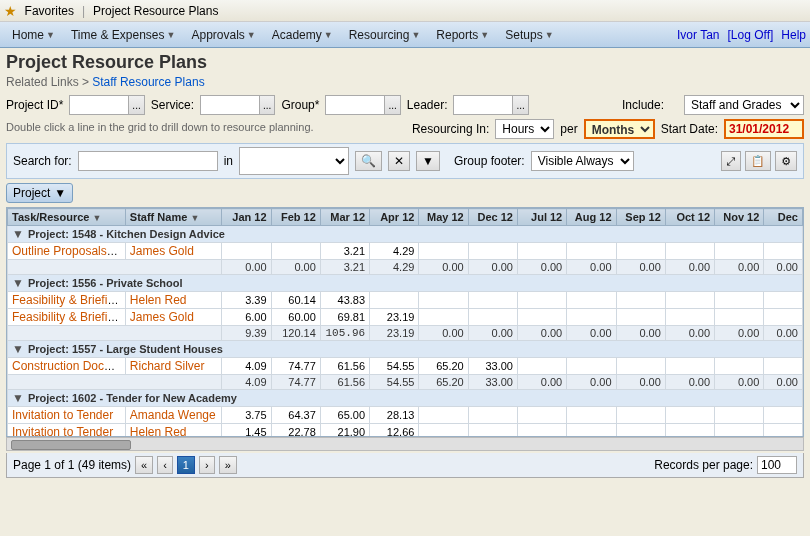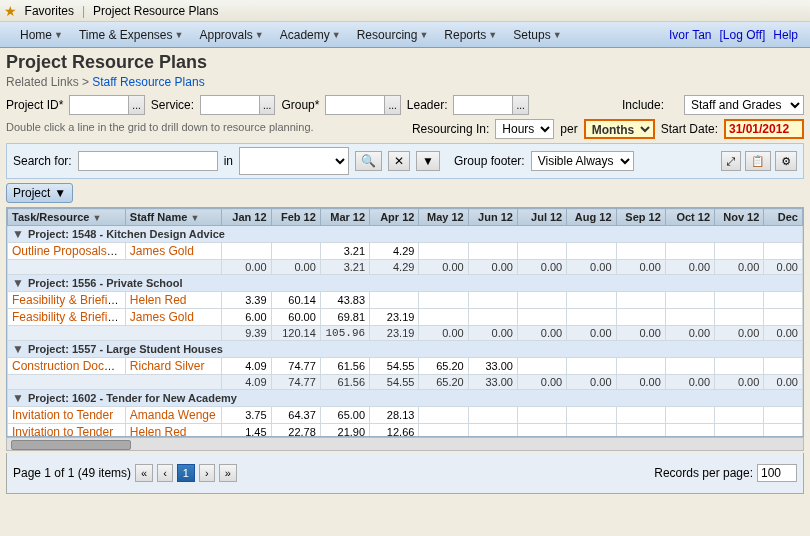--- a/index.html
+++ b/index.html
@@ -3,21 +3,21 @@
   <meta charset="utf-8">
   <style>
     * { box-sizing: border-box; margin: 0; padding: 0; font-family: Arial, sans-serif; font-size: 12px; }
     body { background: #f0ede0; width: 810px; height: 536px; overflow: hidden; }
 
     
     .title-bar { background: linear-gradient(to bottom, #f5f5f0, #e8e5d8); border-bottom: 1px solid #ccc; padding: 2px 4px; display: flex; align-items: center; gap: 8px; height: 22px; }
     .title-bar-icon { color: #cc8800; font-size: 14px; }
 
     
-    .menu-bar { background: linear-gradient(to bottom, #dce8f5, #b8d0e8); border-bottom: 1px solid #7a9fc0; display: flex; align-items: center; height: 26px; padding: 0 12px; }
+    .menu-bar { background: linear-gradient(to bottom, #dce8f5, #b8d0e8); border-bottom: 1px solid #7a9fc0; display: flex; align-items: center; height: 26px; padding: 0 4px; }
     .menu-item { padding: 3px 8px; color: #1a1a1a; cursor: pointer; border-radius: 3px; display: flex; align-items: center; gap: 2px; white-space: nowrap; }
     .menu-item .arrow { font-size: 9px; color: #555; }
     .menu-right { margin-left: auto; display: flex; align-items: center; gap: 8px; color: #1a1a1a; }
     .user-link { color: #0000cc; cursor: pointer; }
     .page-title { font-size: 18px; font-weight: bold; color: #333; margin-bottom: 2px; }
     .breadcrumb { font-size: 11px; color: #666; margin-bottom: 6px; }
     .breadcrumb a { color: #0055cc; text-decoration: none; cursor: pointer; }
 
     
     .form-row { display: flex; align-items: center; gap: 6px; margin-bottom: 4px; flex-wrap: wrap; }
@@ -52,21 +52,21 @@
     
     .project-row td { background: #dce8f5; font-weight: bold; color: #222; }
     .project-row td:first-child { color: #333; }
     .subtotal-row td { background: #e8eef5; color: #333; text-align: right; font-size: 11px; }
     .subtotal-row td:first-child, .subtotal-row td:nth-child(2) { background: #e8eef5; }
     .data-row td { background: white; }
     .task-link { color: #cc5500; cursor: pointer; }
     .staff-link { color: #cc5500; cursor: pointer; }
 
     
-    .pagination-bar { background: #e8eef5; border: 1px solid #aaa; border-top: none; display: flex; align-items: center; padding: 11px 6px; gap: 4px; }
+    .pagination-bar { background: #e8eef5; border: 1px solid #aaa; border-top: none; display: flex; align-items: center; padding: 3px 6px; gap: 4px; }
     .page-btn { border: 1px solid #aaa; background: linear-gradient(to bottom, #f5f5f5, #ddd); padding: 1px 5px; height: 18px; cursor: pointer; font-size: 11px; }
     .page-btn.active { background: linear-gradient(to bottom, #3a7fc0, #2060a0); color: white; border-color: #1a50a0; }
     .page-btn:disabled { opacity: 0.5; cursor: default; }
     .records-right { margin-left: auto; display: flex; align-items: center; gap: 4px; }
     .records-input { border: 1px solid #aaa; padding: 1px 3px; height: 18px; width: 40px; }
 
     
     .hscroll-bar { background: #e0e0e0; border: 1px solid #bbb; height: 14px; display: flex; align-items: center; margin: 0 0 2px 0; position: relative; overflow: hidden; }
     .hscroll-thumb { background: #aaa; height: 10px; width: 120px; border: 1px solid #888; position: absolute; left: 4px; top: 2px; border-radius: 2px; }
 
@@ -216,21 +216,21 @@
     <table class="data-table">
       <thead>
         <tr>
           <th class="col-task" style="width:110px">Task/Resource <span class="sort-arrow">▼</span></th>
           <th class="col-staff" style="width:90px">Staff Name <span class="sort-arrow">▼</span></th>
           <th style="width:46px;text-align:right">Jan 12</th>
           <th style="width:46px;text-align:right">Feb 12</th>
           <th style="width:46px;text-align:right">Mar 12</th>
           <th style="width:46px;text-align:right">Apr 12</th>
           <th style="width:46px;text-align:right">May 12</th>
-          <th style="width:46px;text-align:right">Jun 12</th>
+          <th style="width:46px;text-align:right">Dec 12</th>
           <th style="width:46px;text-align:right">Jul 12</th>
           <th style="width:46px;text-align:right">Aug 12</th>
           <th style="width:46px;text-align:right">Sep 12</th>
           <th style="width:46px;text-align:right">Oct 12</th>
           <th style="width:46px;text-align:right">Nov 12</th>
           <th style="width:36px;text-align:right">Dec</th>
         </tr>
       </thead>
       <tbody id="table-body">
       <tr class="project-row">

